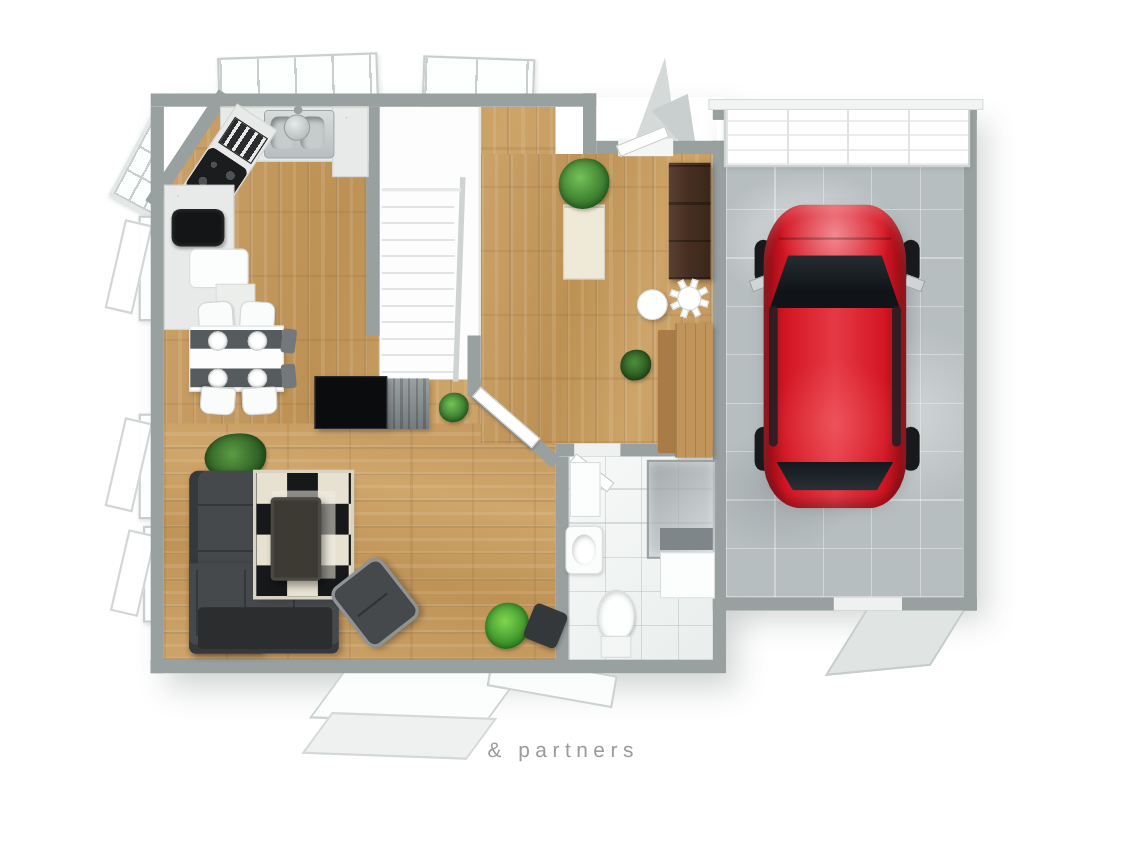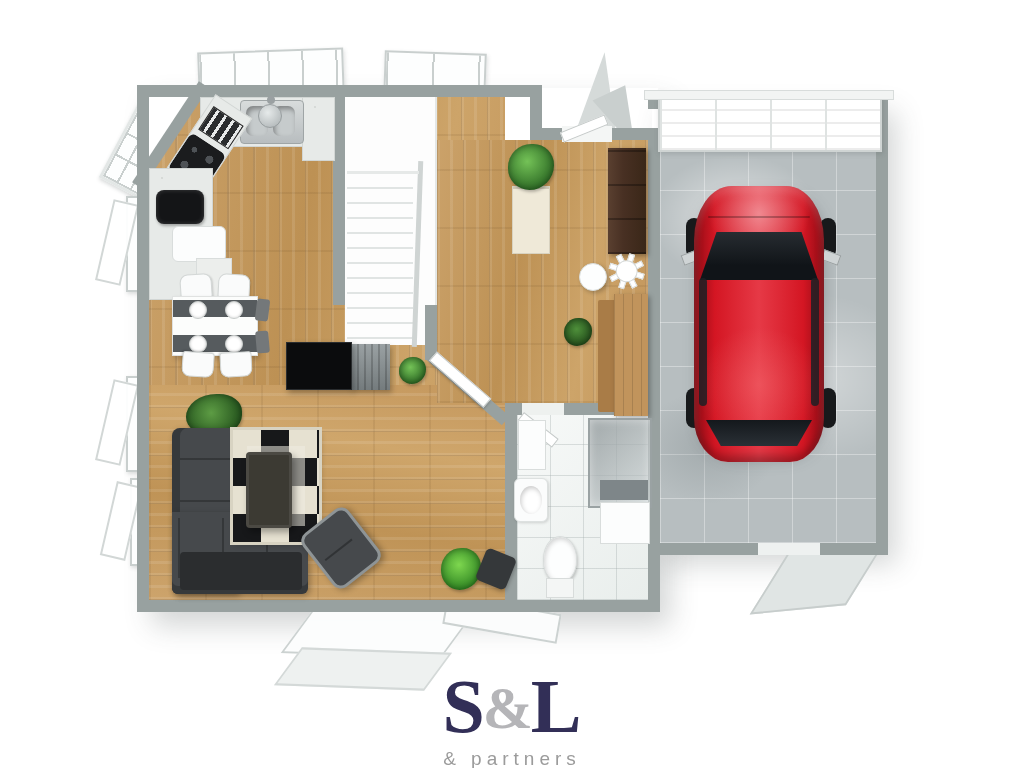--- a/index.html
+++ b/index.html
@@ -289,17 +289,16 @@
          linear-gradient(180deg,#272c31,#101418 70%);
          clip-path:polygon(14% 0,86% 0,100% 100%,0 100%);"></div>
     <div class="abs" style="left:5px;top:92px;width:8px;height:128px;border-radius:5px;background:#1c2024;opacity:.85;"></div>
     <div class="abs" style="left:117px;top:92px;width:8px;height:128px;border-radius:5px;background:#1c2024;opacity:.85;"></div>
     <div class="abs" style="left:12px;top:234px;width:106px;height:26px;background:
          linear-gradient(180deg,#14181c,#2a3036);clip-path:polygon(0 0,100% 0,86% 100%,14% 100%);"></div>
     <div class="abs" style="left:14px;top:30px;width:102px;height:2px;background:rgba(0,0,0,.25);border-radius:2px;"></div>
   </div>
 
   <div class="abs" style="left:0;top:668px;width:1024px;text-align:center;">
-    <div class="logo-word"><span>S</span><span class="logo-amp">&amp;</span><span>L</span></div>
     <div class="logo-tag">&amp; partners</div>
   </div>
 
 </div>
 
 </body></html>

